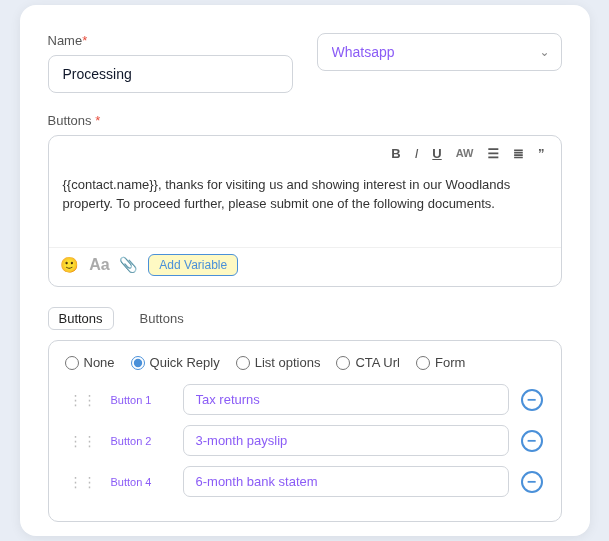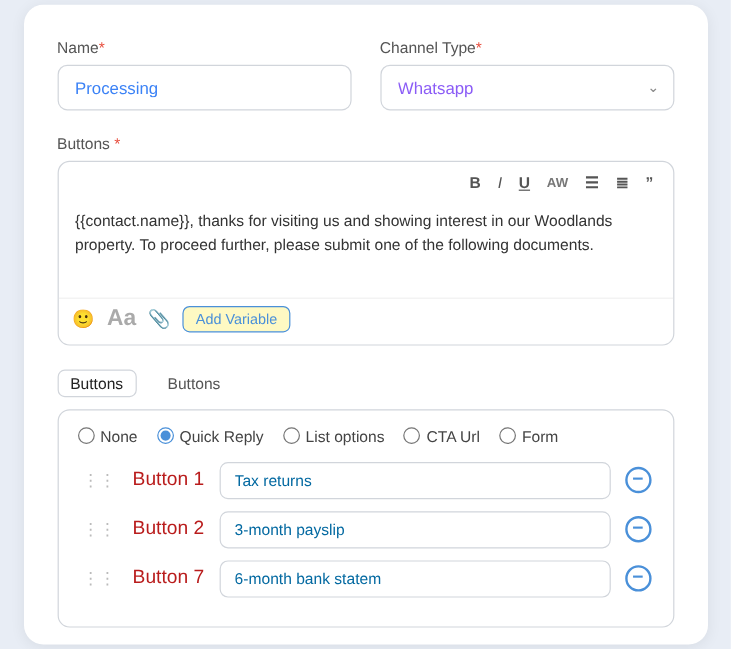--- a/index.html
+++ b/index.html
@@ -36,21 +36,21 @@
       font-weight: 500;
     }
     .required {
       color: #e74c3c;
     }
     .form-input {
       border: 1.5px solid #d1d5db;
       border-radius: 8px;
       padding: 10px 14px;
       font-size: 14px;
-      color: #3b82f6;
+      color: #0f172a;
       outline: none;
       background: #fff;
     }
     .select-wrapper {
       position: relative;
     }
     .select-wrapper select {
       appearance: none;
       -webkit-appearance: none;
       width: 100%;
@@ -203,32 +203,32 @@
     .drag-handle {
       color: #bbb;
       font-size: 14px;
       cursor: grab;
       display: flex;
       flex-direction: column;
       gap: 2px;
       padding: 2px 4px;
     }
     .button-label {
-      font-size: 16px;
-      color: #b91c1c;
+      font-size: 11px;
+      color: #8b5cf6;
       min-width: 62px;
       font-weight: 500;
     }
     .button-input {
       flex: 1;
       border: 1.5px solid #d1d5db;
       border-radius: 7px;
       padding: 7px 12px;
       font-size: 13px;
-      color: #0369a1;
+      color: #8b5cf6;
       outline: none;
       background: #fff;
     }
     .remove-btn {
       background: none;
       border: none;
       cursor: pointer;
       color: #4a90d9;
       font-size: 22px;
       line-height: 1;
@@ -257,23 +257,20 @@
 <div class="card">
 
   <div class="form-row">
     <div class="form-group">
       <label class="form-label">
         <span>Name</span><span class="required">*</span>
       </label>
       <input class="form-input" type="text" value="Processing" style="">
     </div>
     <div class="form-group">
-      <label class="form-label">
-        <span>Channel Type</span><span class="required">*</span>
-      </label>
       <div class="select-wrapper">
         <select>
           <option>Whatsapp</option>
           <option>SMS</option>
           <option>Email</option>
         </select>
         <span class="select-chevron">⌄</span>
       </div>
     </div>
   </div>
@@ -288,21 +285,21 @@
         <button class="toolbar-btn italic">I</button>
         <button class="toolbar-btn underline">U</button>
         <button class="toolbar-btn aw">AW</button>
         <button class="toolbar-btn">☰</button>
         <button class="toolbar-btn">≣</button>
         <button class="toolbar-btn">”</button>
       </div>
       <textarea class="message-textarea" rows="3" style="">{{contact.name}}, thanks for visiting us and showing interest in our Woodlands property. To proceed further, please submit one of the following documents.</textarea>
       <div class="message-footer">
         <span class="footer-icon">🙂</span>
-        <span class="footer-icon" style="font-size:19px;font-weight:600;">Aa</span>
+        <span class="footer-icon" style="font-size:16px;font-weight:600;">Aa</span>
         <span class="footer-icon">📎</span>
         <button class="add-variable-btn">Add Variable</button>
       </div>
     </div>
   </div>
 
   <div class="buttons-section">
     <div class="buttons-tabs">
       <button class="buttons-tab active">Buttons</button>
       <button class="buttons-tab">Buttons</button>
@@ -343,21 +340,21 @@
       <div class="button-row">
         <span class="drag-handle">⋮⋮</span>
         <span class="button-label">Button 2</span>
         <input class="button-input" type="text" value="3-month payslip" style="">
         <button class="remove-btn">
             <span class="circle-minus">−</span>
           </button>
       </div>
       <div class="button-row">
         <span class="drag-handle">⋮⋮</span>
-        <span class="button-label">Button 7</span>
+        <span class="button-label">Button 4</span>
         <input class="button-input" type="text" value="6-month bank statem" style="">
         <button class="remove-btn">
             <span class="circle-minus">−</span>
           </button>
       </div>
     </div>
   </div>
 </div>
 
 </body></html>

